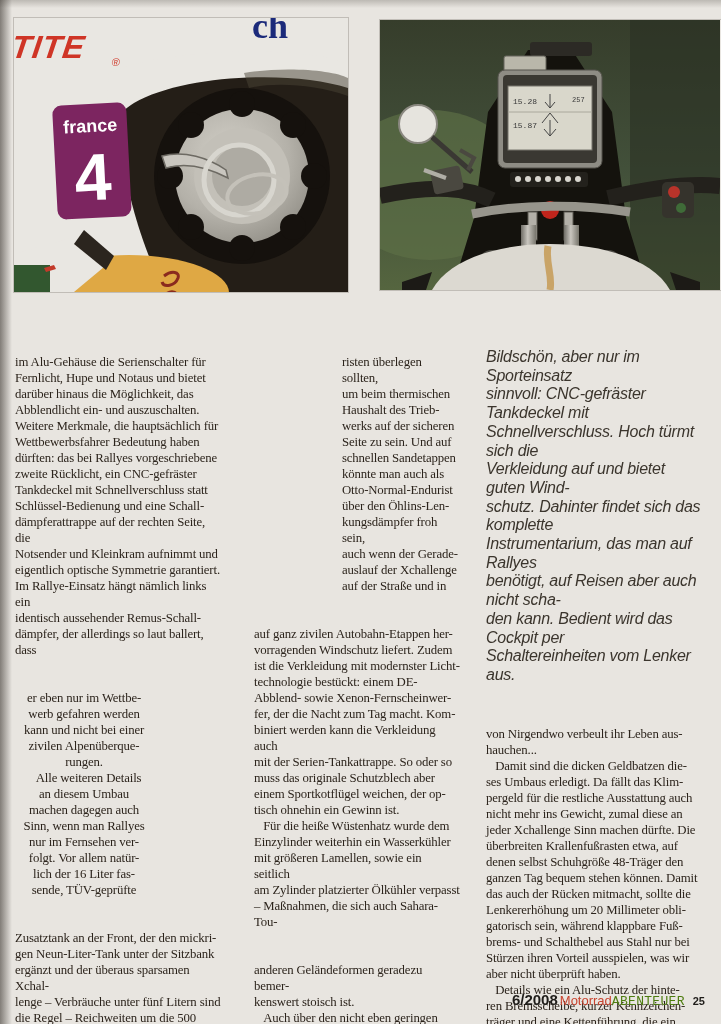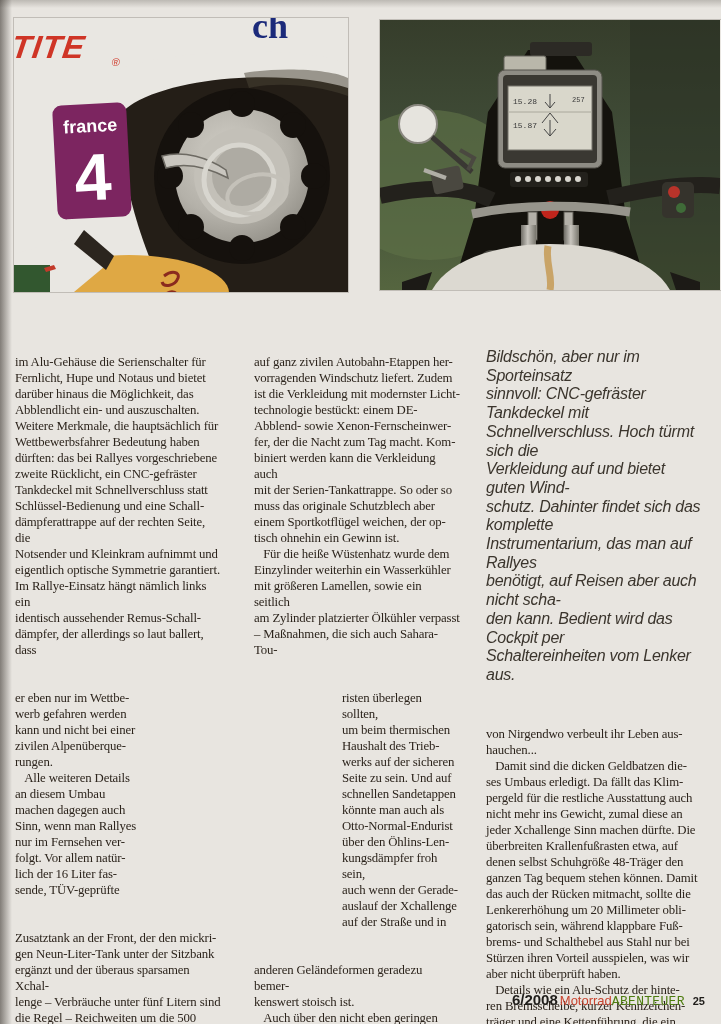--- a/index.html
+++ b/index.html
@@ -7,21 +7,21 @@
         font-family:"Liberation Serif",serif;}
   .page::before{content:"";position:absolute;left:0;top:0;width:12px;height:100%;
         background:linear-gradient(90deg,rgba(45,40,34,.55),rgba(45,40,34,0));pointer-events:none;z-index:9;}
   .page::after{content:"";position:absolute;left:0;top:0;width:100%;height:8px;
         background:linear-gradient(180deg,rgba(60,55,48,.25),rgba(60,55,48,0));pointer-events:none;z-index:9;}
   .photo{position:absolute;box-shadow:0 0 0 1px rgba(120,115,105,.35);}
   .photo svg{display:block;}
   .col{position:absolute;color:#2c241c;font-size:12.8px;line-height:16px;
        letter-spacing:-.15px;white-space:pre-wrap;}
   .col .blk{display:block;}
-  .narrow1{width:138px;}
+  .narrow1{width:138px;text-align:center;}
   .narrow2{width:116px;margin-left:88px;}
   .caption{font-family:"Liberation Sans",sans-serif;font-style:italic;font-size:16px;
            line-height:18.7px;color:#3b352d;letter-spacing:-.25px;margin-bottom:9px;}
   .pullquote{position:absolute;left:140px;top:630px;width:192px;text-align:center;
              font-family:"Liberation Sans",sans-serif;font-weight:bold;font-size:17px;
              line-height:25.2px;color:#131313;letter-spacing:-.2px;white-space:pre-wrap;}
   .footer{position:absolute;top:991px;right:16px;font-family:"Liberation Sans",sans-serif;
           font-size:13px;color:#1f1d1a;white-space:nowrap;}
   .footer .issue{font-weight:bold;font-size:15px;margin-right:2px;}
   .footer .brand-red{color:#c8432e;}
@@ -196,49 +196,49 @@
 lenge – Verbräuche unter fünf Litern sind
 die Regel – Reichweiten um die 500 Kilo-
 meter garantiert.
    Sinnvolle Ergänzung, auch für Rei-
 sende, ist die aus eigens entwickeltem,
 flexiblem GfK gefertigte Frontverklei-
 dung samt Aluminium-Vorbau, die auch</span>
   </div>
 
   <div class="col" style="left:254px;top:322px;width:206px;">
+    <span class="blk narrow2">risten überlegen sollten,
+um beim thermischen
+Haushalt des Trieb-
+werks auf der sicheren
+Seite zu sein. Und auf
+schnellen Sandetappen
+könnte man auch als
+Otto-Normal-Endurist
+über den Öhlins-Len-
+kungsdämpfer froh sein,
+auch wenn der Gerade-
+auslauf der Xchallenge
+auf der Straße und in</span>
     <span class="blk">auf ganz zivilen Autobahn-Etappen her-
 vorragenden Windschutz liefert. Zudem
 ist die Verkleidung mit modernster Licht-
 technologie bestückt: einem DE-
 Abblend- sowie Xenon-Fernscheinwer-
 fer, der die Nacht zum Tag macht. Kom-
 biniert werden kann die Verkleidung auch
 mit der Serien-Tankattrappe. So oder so
 muss das originale Schutzblech aber
 einem Sportkotflügel weichen, der op-
 tisch ohnehin ein Gewinn ist.
    Für die heiße Wüstenhatz wurde dem
 Einzylinder weiterhin ein Wasserkühler
 mit größeren Lamellen, sowie ein seitlich
 am Zylinder platzierter Ölkühler verpasst
 – Maßnahmen, die sich auch Sahara-Tou-</span>
-    <span class="blk narrow2">risten überlegen sollten,
-um beim thermischen
-Haushalt des Trieb-
-werks auf der sicheren
-Seite zu sein. Und auf
-schnellen Sandetappen
-könnte man auch als
-Otto-Normal-Endurist
-über den Öhlins-Len-
-kungsdämpfer froh sein,
-auch wenn der Gerade-
-auslauf der Xchallenge
-auf der Straße und in</span>
     <span class="blk">anderen Geländeformen geradezu bemer-
 kenswert stoisch ist.
    Auch über den nicht eben geringen
 Anschaffungspreis der verbauten, extrem
 robusten Excel-Felgen sollten ambitio-
 nierte Offroader nicht lange nachdenken.
 Die Anschaffung kann sich nach den
 ersten Durchschlägen bei Fahrten mit
 geringem Reifenluftdruck schnell rech-
 nen, wenn die Serien-Felgen in der Mitte</span>

